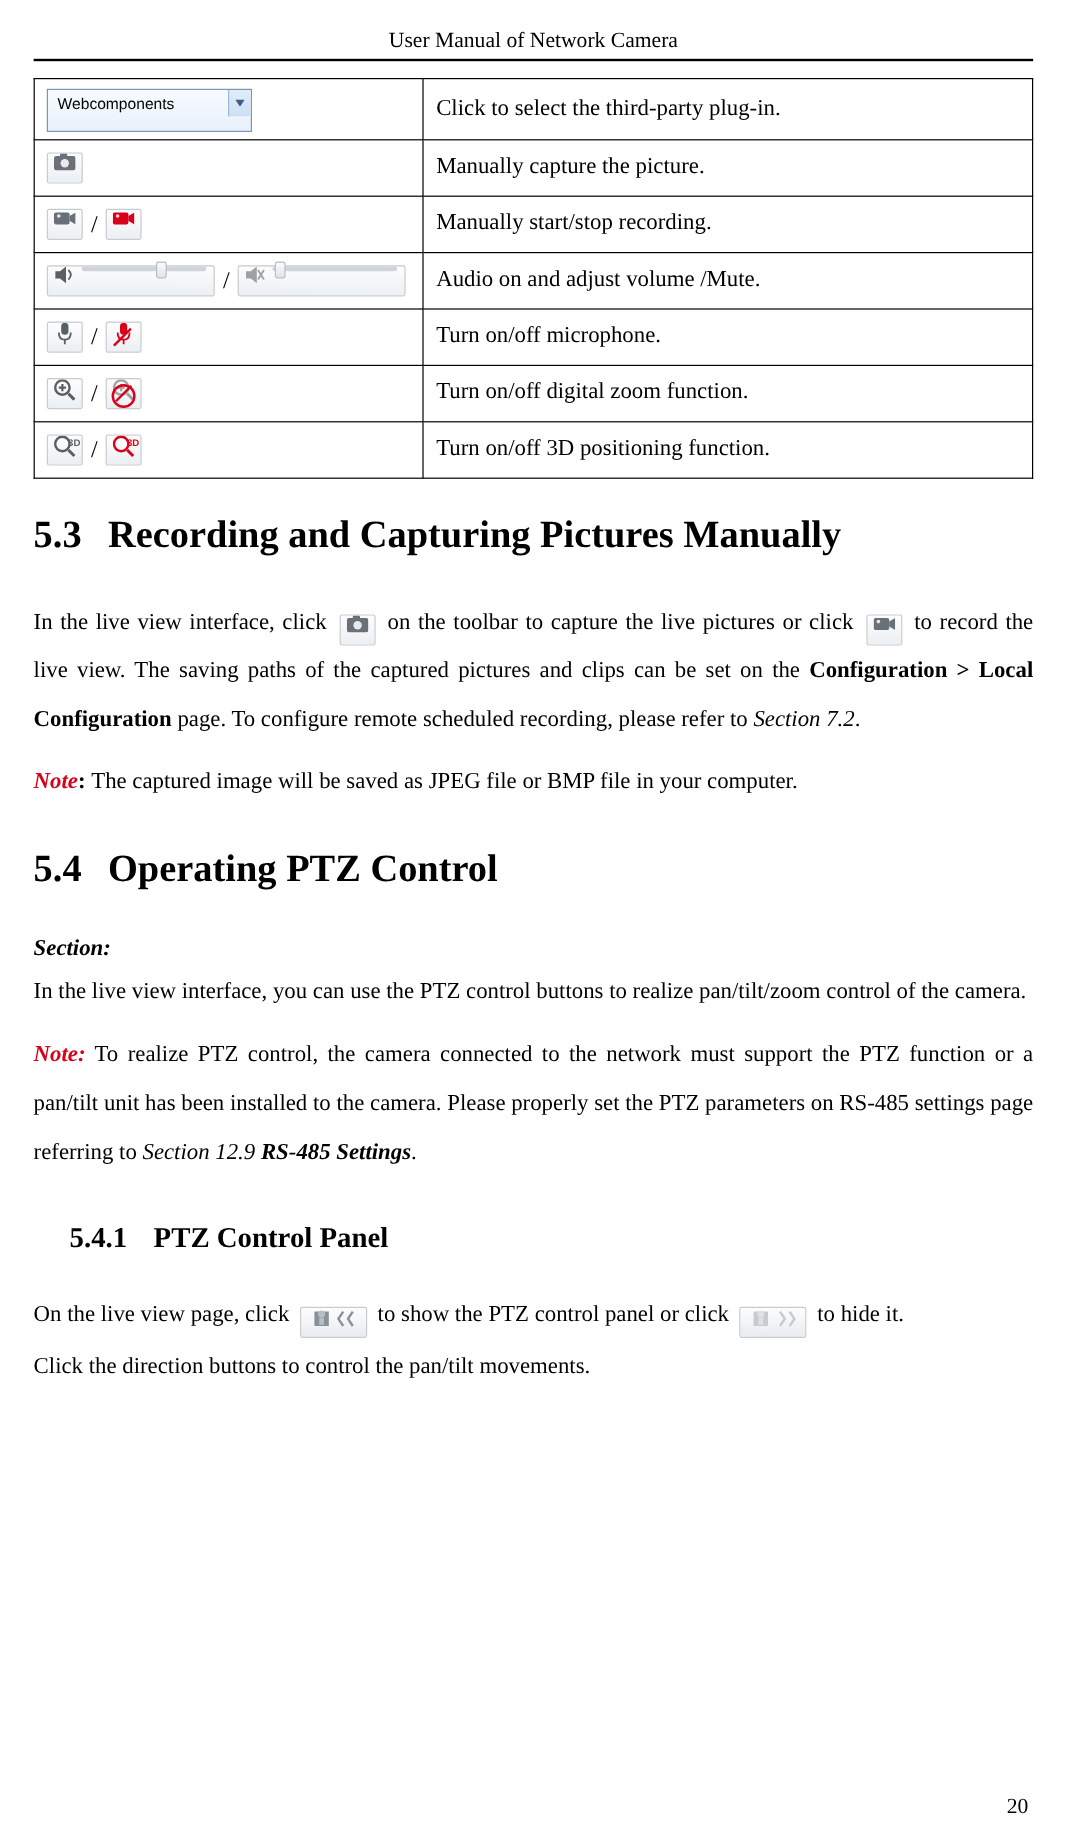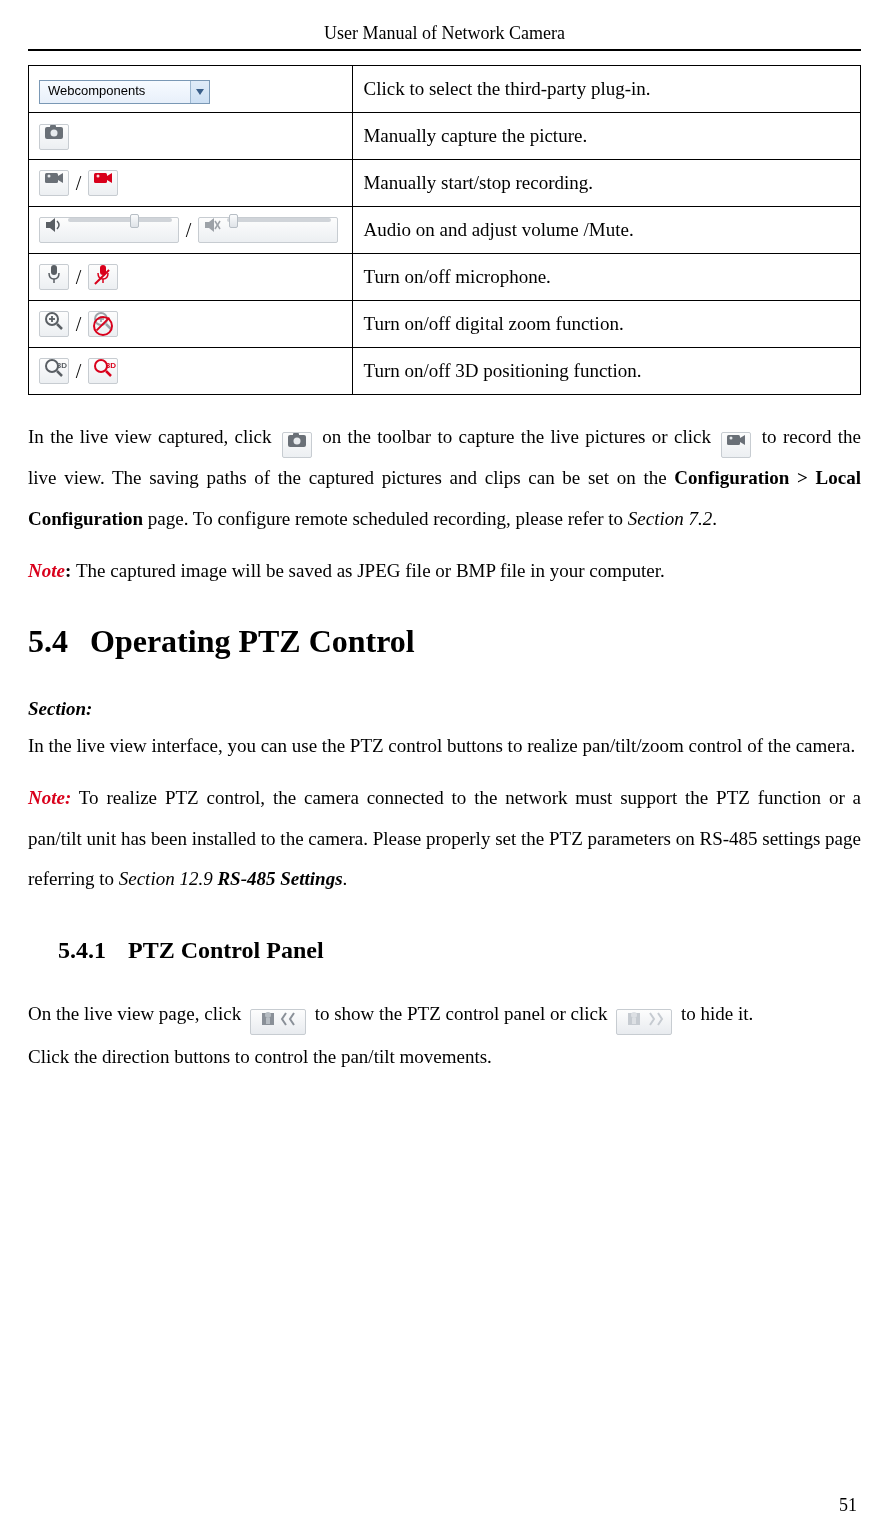--- a/index.html
+++ b/index.html
@@ -40,27 +40,27 @@
     }
     table.icon-table td.icon-cell {
       width: 39%;
       background: #fff;
     }
     table.icon-table td.desc-cell {
       width: 61%;
     }
     .select-widget {
       display: inline-flex;
-      align-items: flex-start;
+      align-items: flex-end;
       border: 1px solid #7a98b5;
       background: linear-gradient(#f7fbff,#e8f0fa);
       font-family: Verdana, Arial, sans-serif;
       font-size: 13px;
       height: 22px;
-      padding: 0 0 0 8px;
+      padding: 0 0 12px 8px;
       color: #000;
     }
     .select-widget .chev {
       width: 18px;
       height: 22px;
       margin-left: 45px;
       display: flex;
       align-items: center;
       justify-content: center;
       background: linear-gradient(#e0ecf8,#cde0f4);
@@ -314,23 +314,26 @@
               </svg>
           <span class="q3d red">3D</span>
         </span>
       </td>
       <td class="desc-cell">Turn on/off 3D positioning function.</td>
     </tr>
   </tbody>
     </table>
 
 
+  <h2 class="sec">
+    <span class="num">5.3</span><span>Recording and Capturing Pictures Manually</span>
+  </h2>
 
   <p class="body-text">
-    <span>In the live view captured, click </span>
+    <span>In the live view interface, click </span>
     <span class="icon-box inline-icon">
       <svg class="ic" width="18" height="14" viewBox="0 0 18 14">
           <rect x="0" y="2" width="18" height="12" rx="2" fill="#6a7077"></rect>
           <rect x="5" y="0" width="6" height="3" rx="1" fill="#6a7077"></rect>
           <circle cx="9" cy="8" r="3.5" fill="#e8ebee"></circle>
         </svg>
     </span>
     <span> on the toolbar to capture the live pictures or click </span>
     <span class="icon-box inline-icon">
       <svg class="ic" width="18" height="14" viewBox="0 0 18 14">
@@ -377,14 +380,14 @@
         <circle cx="12" cy="5" r="3" fill="#dde0e4"></circle>
         <rect x="10" y="8" width="4" height="6" fill="#dde0e4"></rect>
         <path d="M28 3 L32 9 L28 15" stroke="#c6cbd1" stroke-width="2" fill="none"></path>
         <path d="M36 3 L40 9 L36 15" stroke="#c6cbd1" stroke-width="2" fill="none"></path>
       </svg>
     </span>
     <span> to hide it.</span>
   </p>
   <p class="body-text tight" style="margin-top:-12px">Click the direction buttons to control the pan/tilt movements.</p>
 
-  <div class="page-num">51</div>
+  <div class="page-num">20</div>
 </div>
 
 </body></html>

